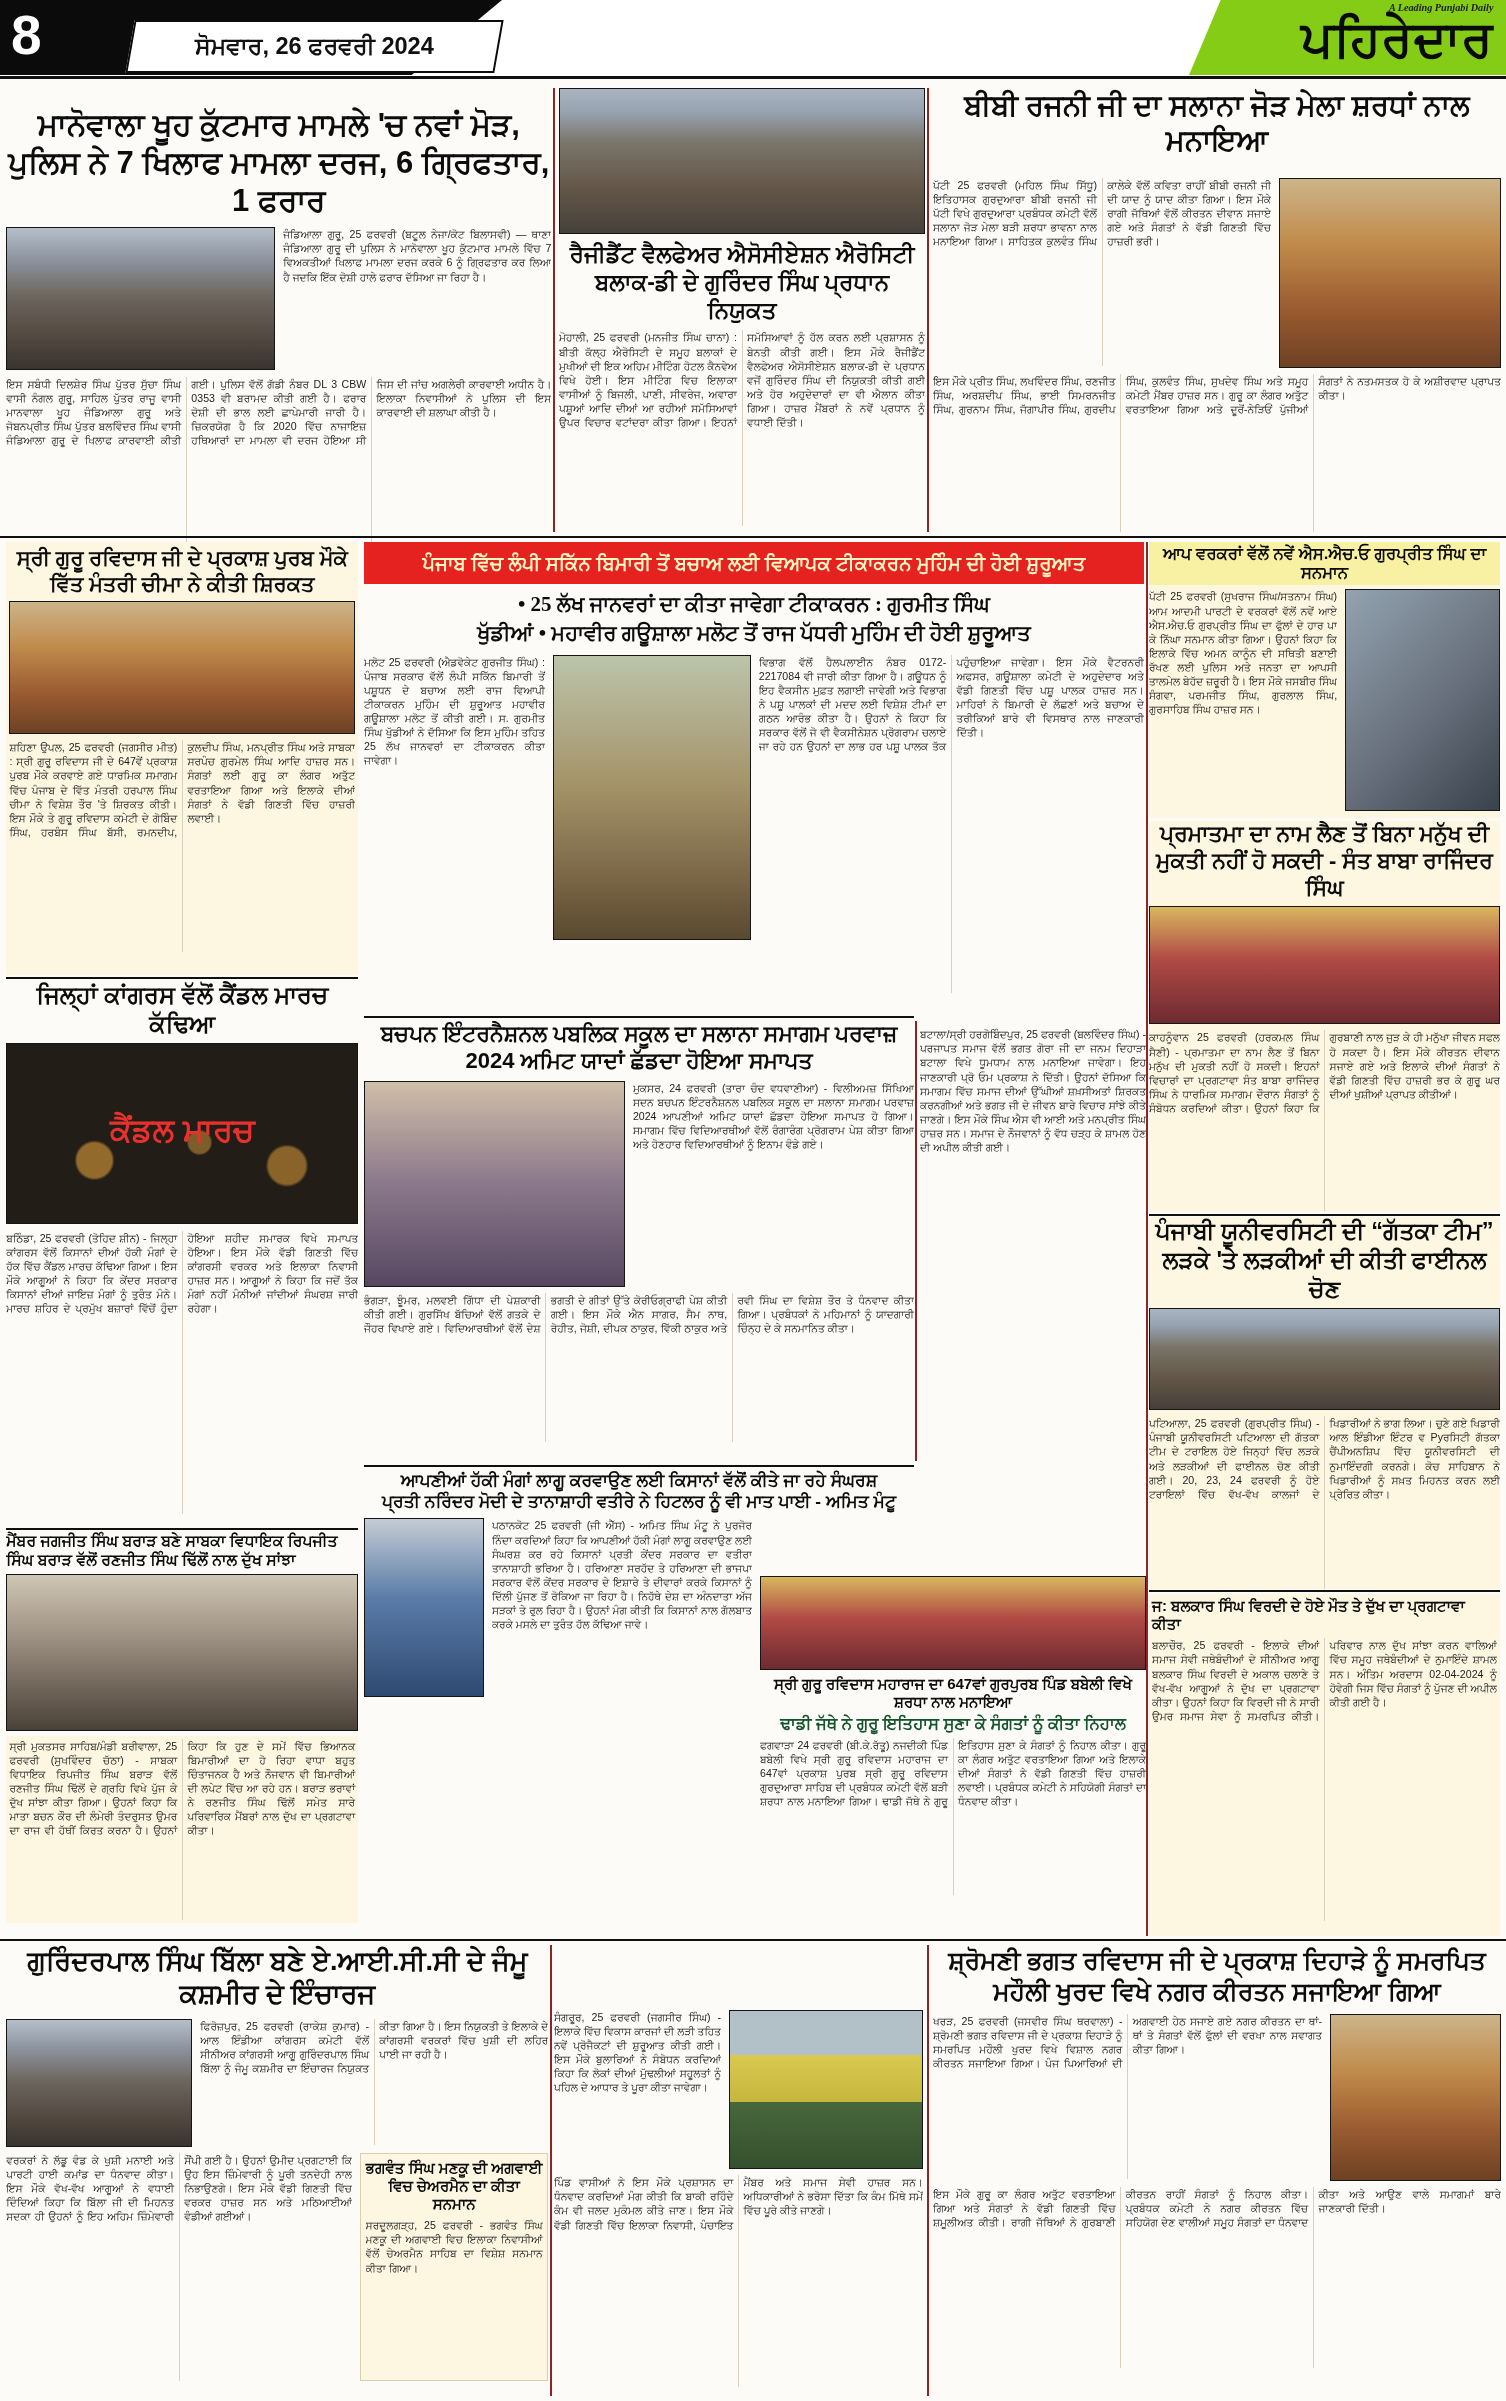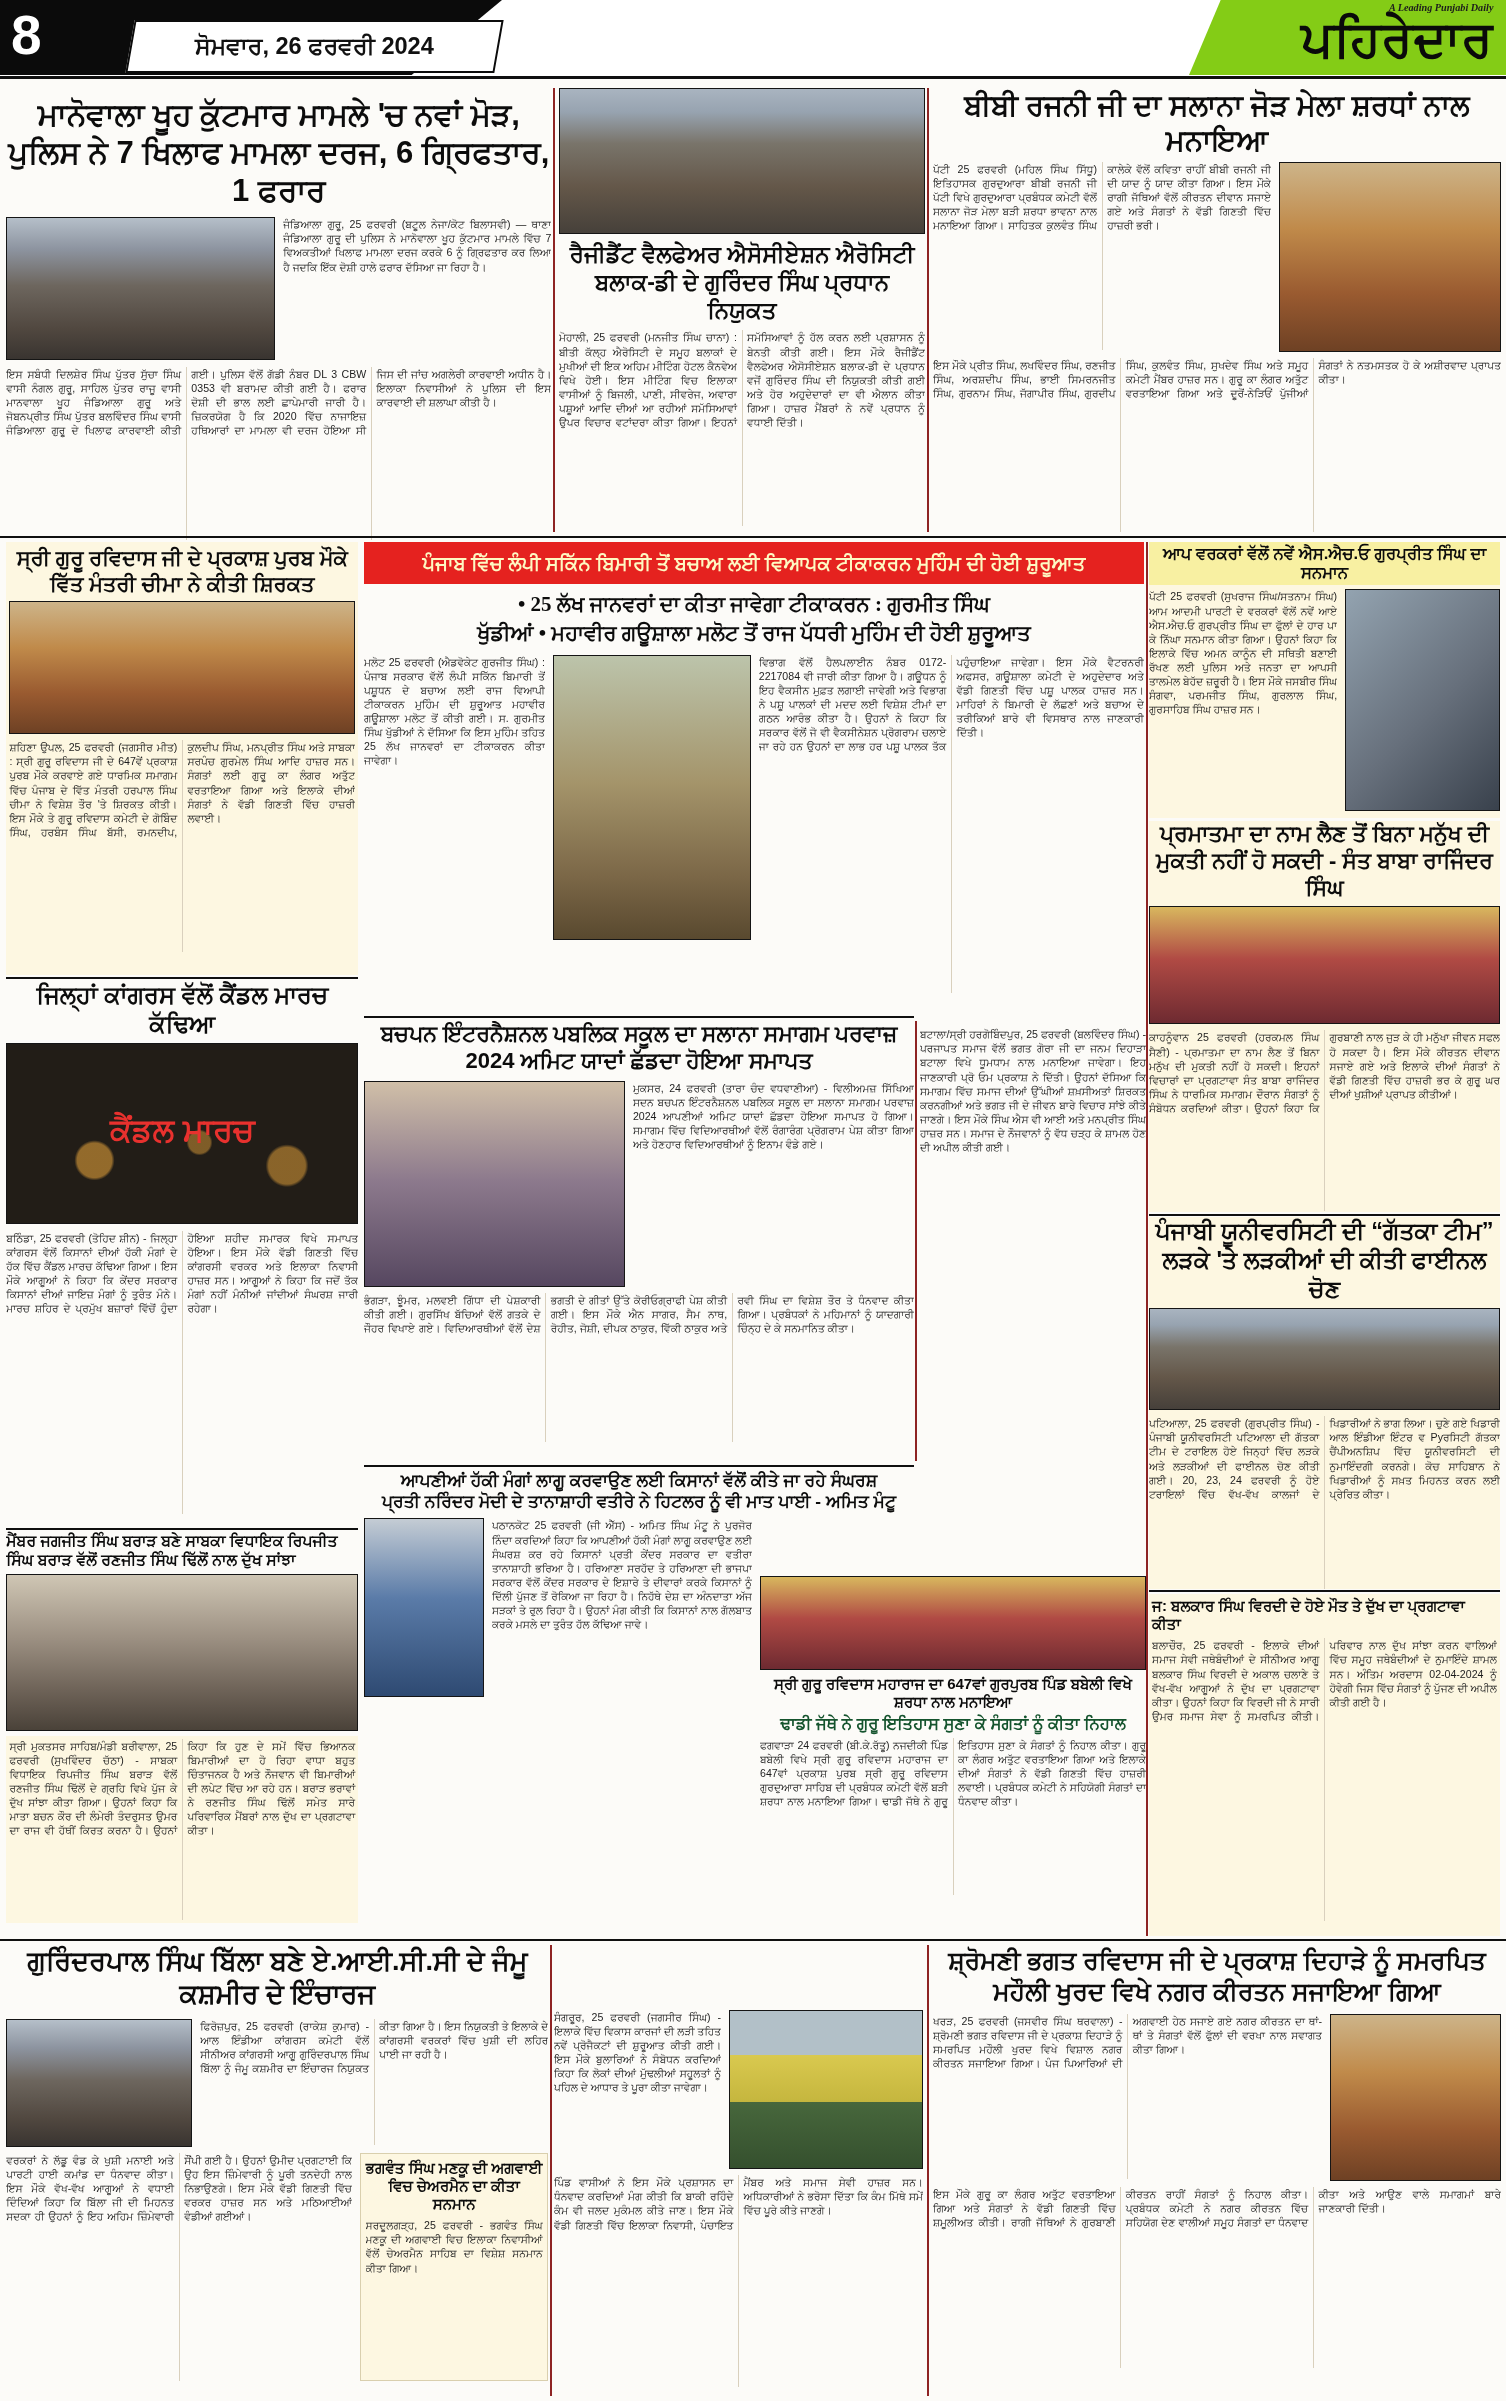--- a/index.html
+++ b/index.html
@@ -63,42 +63,42 @@
     <div class="abs date-box" style="left:130px;top:20.4px;width:369px;height:53px;">
       <span>ਸੋਮਵਾਰ, 26 ਫਰਵਰੀ 2024</span>
     </div>
     <div class="abs masthead" style="left:1189px;top:0;width:317px;height:75px;">
       <div class="tagline">A Leading Punjabi Daily</div>
       <div class="brand">ਪਹਿਰੇਦਾਰ</div>
     </div>
     <div class="abs hrule" style="left:0;top:76px;width:1506px;height:3.1px;"></div>
   </div>
 
-  <div class="abs" style="left:6.3px;top:96px;width:545px;height:444px;overflow:hidden;">
+  <div class="abs" style="left:6.3px;top:106px;width:545px;height:444px;overflow:hidden;">
     <div class="hd" style="font-size:31px;">ਮਾਨੋਵਾਲਾ ਖੂਹ ਕੁੱਟਮਾਰ ਮਾਮਲੇ 'ਚ ਨਵਾਂ ਮੋੜ, ਪੁਲਿਸ ਨੇ 7 ਖਿਲਾਫ ਮਾਮਲਾ ਦਰਜ, 6 ਗ੍ਰਿਫਤਾਰ, 1 ਫਰਾਰ</div>
     <div class="row" style="margin-top:7.9px;">
       <div class="photo ph-crowd2" style="width:267px;height:141px;flex:0 0 auto;"></div>
       <div class="bd grow" style="height:141px;">ਜੰਡਿਆਲਾ ਗੁਰੂ, 25 ਫਰਵਰੀ (ਬਟੂਲ ਨੇਜਾ/ਕੋਟ ਬਿਲਾਸਵੀ) — ਥਾਣਾ ਜੰਡਿਆਲਾ ਗੁਰੂ ਦੀ ਪੁਲਿਸ ਨੇ ਮਾਨੋਵਾਲਾ ਖੂਹ ਕੁੱਟਮਾਰ ਮਾਮਲੇ ਵਿੱਚ 7 ਵਿਅਕਤੀਆਂ ਖਿਲਾਫ ਮਾਮਲਾ ਦਰਜ ਕਰਕੇ 6 ਨੂੰ ਗ੍ਰਿਫਤਾਰ ਕਰ ਲਿਆ ਹੈ ਜਦਕਿ ਇੱਕ ਦੋਸ਼ੀ ਹਾਲੇ ਫਰਾਰ ਦੱਸਿਆ ਜਾ ਰਿਹਾ ਹੈ।</div>
     </div>
     <div class="bd cols3" style="margin-top:6.3px;height:196px;">ਇਸ ਸਬੰਧੀ ਦਿਲਸ਼ੇਰ ਸਿੰਘ ਪੁੱਤਰ ਸੁੱਚਾ ਸਿੰਘ ਵਾਸੀ ਨੰਗਲ ਗੁਰੂ, ਸਾਹਿਲ ਪੁੱਤਰ ਰਾਜੂ ਵਾਸੀ ਮਾਨਵਾਲਾ ਖੂਹ ਜੰਡਿਆਲਾ ਗੁਰੂ ਅਤੇ ਜੋਬਨਪ੍ਰੀਤ ਸਿੰਘ ਪੁੱਤਰ ਬਲਵਿੰਦਰ ਸਿੰਘ ਵਾਸੀ ਜੰਡਿਆਲਾ ਗੁਰੂ ਦੇ ਖਿਲਾਫ ਕਾਰਵਾਈ ਕੀਤੀ ਗਈ। ਪੁਲਿਸ ਵੱਲੋਂ ਗੱਡੀ ਨੰਬਰ DL 3 CBW 0353 ਵੀ ਬਰਾਮਦ ਕੀਤੀ ਗਈ ਹੈ। ਫਰਾਰ ਦੋਸ਼ੀ ਦੀ ਭਾਲ ਲਈ ਛਾਪੇਮਾਰੀ ਜਾਰੀ ਹੈ। ਜ਼ਿਕਰਯੋਗ ਹੈ ਕਿ 2020 ਵਿੱਚ ਨਾਜਾਇਜ਼ ਹਥਿਆਰਾਂ ਦਾ ਮਾਮਲਾ ਵੀ ਦਰਜ ਹੋਇਆ ਸੀ ਜਿਸ ਦੀ ਜਾਂਚ ਅਗਲੇਰੀ ਕਾਰਵਾਈ ਅਧੀਨ ਹੈ। ਇਲਾਕਾ ਨਿਵਾਸੀਆਂ ਨੇ ਪੁਲਿਸ ਦੀ ਇਸ ਕਾਰਵਾਈ ਦੀ ਸ਼ਲਾਘਾ ਕੀਤੀ ਹੈ।</div>
   </div>
 
   <div class="abs vrule" style="left:553px;top:88px;height:444px;"></div>
 
   <div class="abs photo ph-crowd" style="left:559px;top:88px;width:366px;height:146px;"></div>
   <div class="abs" style="left:559px;top:240px;width:366px;height:292px;overflow:hidden;">
     <div class="hd" style="font-size:23px;">ਰੈਜੀਡੈਂਟ ਵੈਲਫੇਅਰ ਐਸੋਸੀਏਸ਼ਨ ਐਰੋਸਿਟੀ ਬਲਾਕ-ਡੀ ਦੇ ਗੁਰਿੰਦਰ ਸਿੰਘ ਪ੍ਰਧਾਨ ਨਿਯੁਕਤ</div>
     <div class="bd cols2" style="margin-top:6.3px;height:196px;">ਮੋਹਾਲੀ, 25 ਫਰਵਰੀ (ਮਨਜੀਤ ਸਿੰਘ ਚਾਨਾ) : ਬੀਤੀ ਕੱਲ੍ਹ ਐਰੋਸਿਟੀ ਦੇ ਸਮੂਹ ਬਲਾਕਾਂ ਦੇ ਮੁਖੀਆਂ ਦੀ ਇਕ ਅਹਿਮ ਮੀਟਿੰਗ ਹੋਟਲ ਕੈਨਵੇਅ ਵਿਖੇ ਹੋਈ। ਇਸ ਮੀਟਿੰਗ ਵਿਚ ਇਲਾਕਾ ਵਾਸੀਆਂ ਨੂੰ ਬਿਜਲੀ, ਪਾਣੀ, ਸੀਵਰੇਜ, ਅਵਾਰਾ ਪਸ਼ੂਆਂ ਆਦਿ ਦੀਆਂ ਆ ਰਹੀਆਂ ਸਮੱਸਿਆਵਾਂ ਉਪਰ ਵਿਚਾਰ ਵਟਾਂਦਰਾ ਕੀਤਾ ਗਿਆ। ਇਹਨਾਂ ਸਮੱਸਿਆਵਾਂ ਨੂੰ ਹੱਲ ਕਰਨ ਲਈ ਪ੍ਰਸ਼ਾਸਨ ਨੂੰ ਬੇਨਤੀ ਕੀਤੀ ਗਈ। ਇਸ ਮੌਕੇ ਰੈਜੀਡੈਂਟ ਵੈਲਫੇਅਰ ਐਸੋਸੀਏਸ਼ਨ ਬਲਾਕ-ਡੀ ਦੇ ਪ੍ਰਧਾਨ ਵਜੋਂ ਗੁਰਿੰਦਰ ਸਿੰਘ ਦੀ ਨਿਯੁਕਤੀ ਕੀਤੀ ਗਈ ਅਤੇ ਹੋਰ ਅਹੁਦੇਦਾਰਾਂ ਦਾ ਵੀ ਐਲਾਨ ਕੀਤਾ ਗਿਆ। ਹਾਜ਼ਰ ਮੈਂਬਰਾਂ ਨੇ ਨਵੇਂ ਪ੍ਰਧਾਨ ਨੂੰ ਵਧਾਈ ਦਿੱਤੀ।</div>
   </div>
 
   <div class="abs vrule" style="left:927px;top:88px;height:444px;"></div>
 
   <div class="abs" style="left:933px;top:88px;width:568px;height:444px;overflow:hidden;">
     <div class="hd" style="font-size:29px;">ਬੀਬੀ ਰਜਨੀ ਜੀ ਦਾ ਸਲਾਨਾ ਜੋੜ ਮੇਲਾ ਸ਼ਰਧਾਂ ਨਾਲ ਮਨਾਇਆ</div>
-    <div class="row" style="margin-top:3px;">
+    <div class="row" style="margin-top:19px;">
       <div class="bd cols2 grow" style="height:188px;">ਪੱਟੀ 25 ਫਰਵਰੀ (ਮਹਿਲ ਸਿੰਘ ਸਿੱਧੂ) ਇਤਿਹਾਸਕ ਗੁਰਦੁਆਰਾ ਬੀਬੀ ਰਜਨੀ ਜੀ ਪੱਟੀ ਵਿਖੇ ਗੁਰਦੁਆਰਾ ਪ੍ਰਬੰਧਕ ਕਮੇਟੀ ਵੱਲੋਂ ਸਲਾਨਾ ਜੋੜ ਮੇਲਾ ਬੜੀ ਸ਼ਰਧਾ ਭਾਵਨਾ ਨਾਲ ਮਨਾਇਆ ਗਿਆ। ਸਾਹਿਤਕ ਕੁਲਵੰਤ ਸਿੰਘ ਕਾਲੇਕੇ ਵੱਲੋਂ ਕਵਿਤਾ ਰਾਹੀਂ ਬੀਬੀ ਰਜਨੀ ਜੀ ਦੀ ਯਾਦ ਨੂੰ ਯਾਦ ਕੀਤਾ ਗਿਆ। ਇਸ ਮੌਕੇ ਰਾਗੀ ਜੱਥਿਆਂ ਵੱਲੋਂ ਕੀਰਤਨ ਦੀਵਾਨ ਸਜਾਏ ਗਏ ਅਤੇ ਸੰਗਤਾਂ ਨੇ ਵੱਡੀ ਗਿਣਤੀ ਵਿੱਚ ਹਾਜ਼ਰੀ ਭਰੀ।</div>
       <div class="photo ph-orange" style="width:220px;height:188px;flex:0 0 auto;"></div>
     </div>
     <div class="bd cols3" style="margin-top:6.3px;height:188px;">ਇਸ ਮੌਕੇ ਪ੍ਰੀਤ ਸਿੰਘ, ਲਖਵਿੰਦਰ ਸਿੰਘ, ਰਣਜੀਤ ਸਿੰਘ, ਅਰਸ਼ਦੀਪ ਸਿੰਘ, ਭਾਈ ਸਿਮਰਨਜੀਤ ਸਿੰਘ, ਗੁਰਨਾਮ ਸਿੰਘ, ਜੱਗਾਪੀਰ ਸਿੰਘ, ਗੁਰਦੀਪ ਸਿੰਘ, ਕੁਲਵੰਤ ਸਿੰਘ, ਸੁਖਦੇਵ ਸਿੰਘ ਅਤੇ ਸਮੂਹ ਕਮੇਟੀ ਮੈਂਬਰ ਹਾਜ਼ਰ ਸਨ। ਗੁਰੂ ਕਾ ਲੰਗਰ ਅਤੁੱਟ ਵਰਤਾਇਆ ਗਿਆ ਅਤੇ ਦੂਰੋਂ-ਨੇੜਿਓਂ ਪੁੱਜੀਆਂ ਸੰਗਤਾਂ ਨੇ ਨਤਮਸਤਕ ਹੋ ਕੇ ਅਸ਼ੀਰਵਾਦ ਪ੍ਰਾਪਤ ਕੀਤਾ।</div>
   </div>
 
   <div class="abs hrule" style="left:0;top:536px;width:1506px;height:2.4px;"></div>
 
   <div class="abs cream" style="left:6.3px;top:542px;width:352px;height:433px;padding:3.1px;overflow:hidden;">
     <div class="hd" style="font-size:21px;">ਸ੍ਰੀ ਗੁਰੂ ਰਵਿਦਾਸ ਜੀ ਦੇ ਪ੍ਰਕਾਸ਼ ਪੁਰਬ ਮੌਕੇ ਵਿੱਤ ਮੰਤਰੀ ਚੀਮਾ ਨੇ ਕੀਤੀ ਸ਼ਿਰਕਤ</div>

